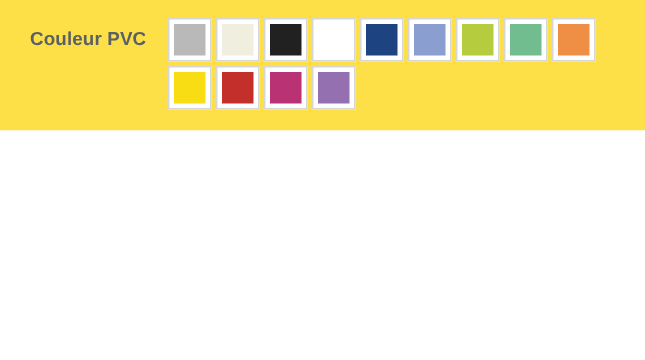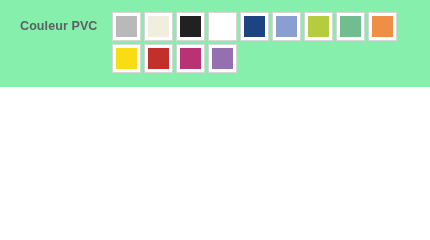--- a/index.html
+++ b/index.html
@@ -14,21 +14,21 @@
     font-family: "Liberation Sans", sans-serif;
     overflow: hidden;
   }
   .attribute-row {
     display: flex;
     align-items: flex-start;
     width: 430px;
     height: 87px;
     box-sizing: border-box;
     padding: 12px 0 0 0;
-    background: #86efac;
+    background: #fde047;
   }
   .attribute-label {
     width: 112px;
     min-width: 112px;
     padding-left: 20px;
     box-sizing: border-box;
     font-size: 12.5px;
     font-weight: bold;
     color: #5b6064;
     line-height: 29px;

